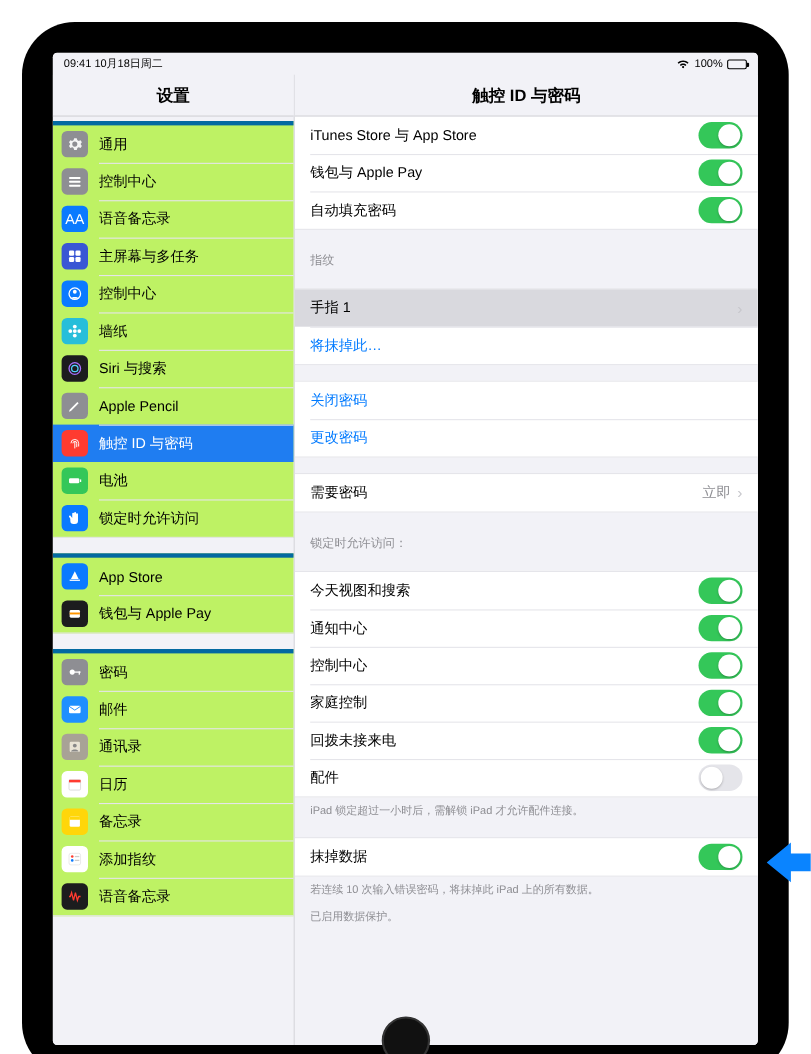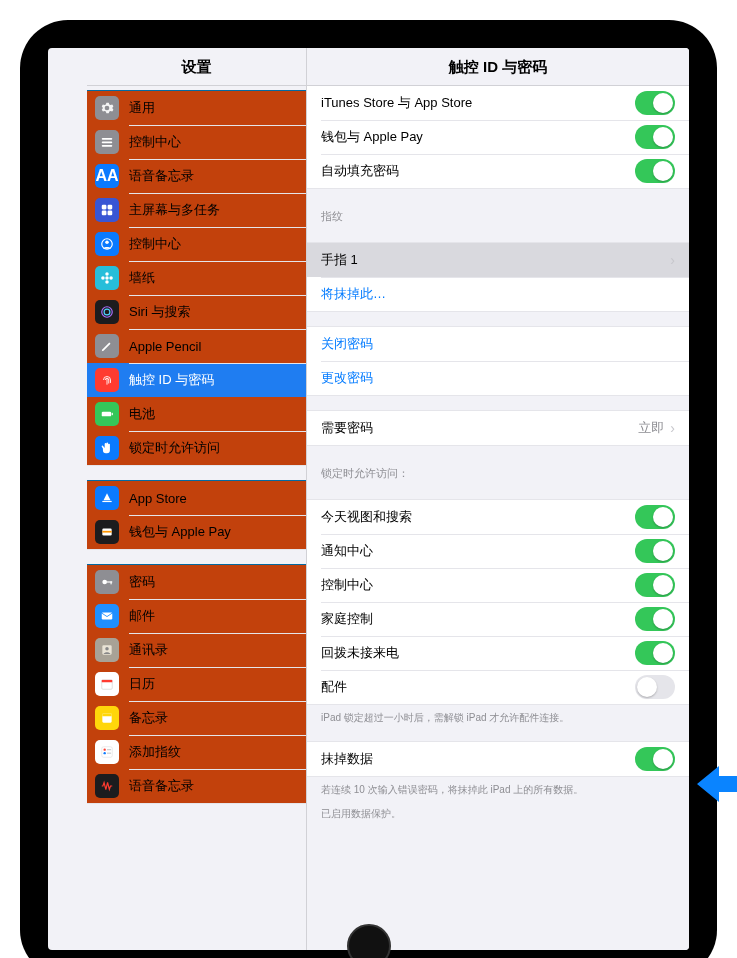--- a/index.html
+++ b/index.html
@@ -54,41 +54,41 @@
     font-size: 10px;
     font-weight: 500;
     background: #f2f2f7;
   }
   .status-right { display: flex; align-items: center; gap: 4px; }
   .wifi-icon { width:12px; height:10px; }
   .battery { display:inline-flex; align-items:center; gap:2px; }
   .battery-body { width:18px; height:9px; border:1px solid #000; border-radius:2px; position:relative; }
   .battery-body::after { content:""; position:absolute; right:-3px; top:2px; width:2px; height:4px; background:#000; border-radius:0 1px 1px 0; }
   .battery-fill { background:#000; height:100%; width:100%; }
-  .columns { flex:1; display:flex; min-height:0;margin-left:39px; }
+  .columns { flex:1; display:flex; min-height:0; }
   .sidebar {
     width: 220px;
     background: #f2f2f7;
     border-right: 1px solid #d1d1d6;
     display:flex; flex-direction:column;
     min-height:0;
   }
   .sidebar-header {
     text-align:center;
     font-weight:600;
     font-size:15px;
     padding: 10px 0 8px;
     border-bottom: 1px solid #d1d1d6;
     background:#f2f2f7;
   }
   .sidebar-scroll { flex:1; overflow:hidden; }
   .group {
     margin: 14px 0 0;
-    background:#c2410c;
-    border-top:1px solid #0369a1;
+    background:#bef264;
+    border-top:4px solid #0369a1;
     border-bottom:1px solid #e5e5ea;
   }
   .group:first-child { margin-top: 4px; }
   .sb-item {
     display:flex; align-items:center;
     height: 34px;
     padding: 0 10px 0 8px;
     font-size: 13px;
     position:relative;
     cursor:pointer;
@@ -164,20 +164,32 @@
     transition:none;
   }
   .switch.on::after { left:18px; }
   .first-section { margin-top:0; border-top:none; }
 </style>
 </head>
 <body>
 
 <div class="device">
   <div class="screen">
+    <div class="status-bar">
+      <span>09:41 10月18日周二</span>
+      <span class="status-right">
+        <svg class="wifi-icon" viewBox="0 0 24 20">
+            <path fill="#000" d="M12 18a2 2 0 100-4 2 2 0 000 4zm-6-6c3.3-3.3 8.7-3.3 12 0l-2 2c-2.2-2.2-5.8-2.2-8 0zm-4-4c5.5-5.5 14.5-5.5 20 0l-2 2c-4.4-4.4-11.6-4.4-16 0z"></path>
+          </svg>
+        <span>100%</span>
+        <span class="battery">
+            <span class="battery-body"><span class="battery-fill"></span></span>
+          </span>
+      </span>
+    </div>
     <div class="columns">
       <div class="sidebar">
         <div class="sidebar-header">设置</div>
         <div class="sidebar-scroll" id="sidebar-scroll">
             <div class="group">
               <div class="sb-item">
                 <span class="sb-icon" style="background: rgb(142, 142, 147);">
                   <svg viewBox="0 0 24 24">
                     <path fill="#fff" d="M12 8a4 4 0 100 8 4 4 0 000-8zm9 4l2 3-2 3-3-1a8 8 0 01-2 1l-1 3h-4l-1-3a8 8 0 01-2-1l-3 1-2-3 2-3-2-3 2-3 3 1a8 8 0 012-1l1-3h4l1 3a8 8 0 012 1l3-1 2 3z" opacity=".9"></path>
                   </svg>
@@ -189,21 +201,21 @@
                   <svg viewBox="0 0 24 24">
                     <rect x="3" y="5" width="18" height="3" rx="1.5" fill="#fff"></rect>
                     <rect x="3" y="11" width="18" height="3" rx="1.5" fill="#fff"></rect>
                     <rect x="3" y="17" width="18" height="3" rx="1.5" fill="#fff"></rect>
                   </svg>
                 </span>
                 <span>控制中心</span>
               </div>
               <div class="sb-item">
                 <span class="sb-icon" style="background: rgb(10, 122, 255);">
-                  <span style="color:#fff;font-weight:700;font-size:16px;">AA</span>
+                  <span style="color:#fff;font-weight:400;font-size:13px;">AA</span>
                 </span>
                 <span>语音备忘录</span>
               </div>
               <div class="sb-item">
                 <span class="sb-icon" style="background: rgb(57, 86, 212);">
                   <svg viewBox="0 0 24 24">
                     <rect x="3" y="3" width="8" height="8" rx="2" fill="#fff"></rect>
                     <rect x="13" y="3" width="8" height="8" rx="2" fill="#fff"></rect>
                     <rect x="3" y="13" width="8" height="8" rx="2" fill="#fff"></rect>
                     <rect x="13" y="13" width="8" height="8" rx="2" fill="#fff"></rect>

